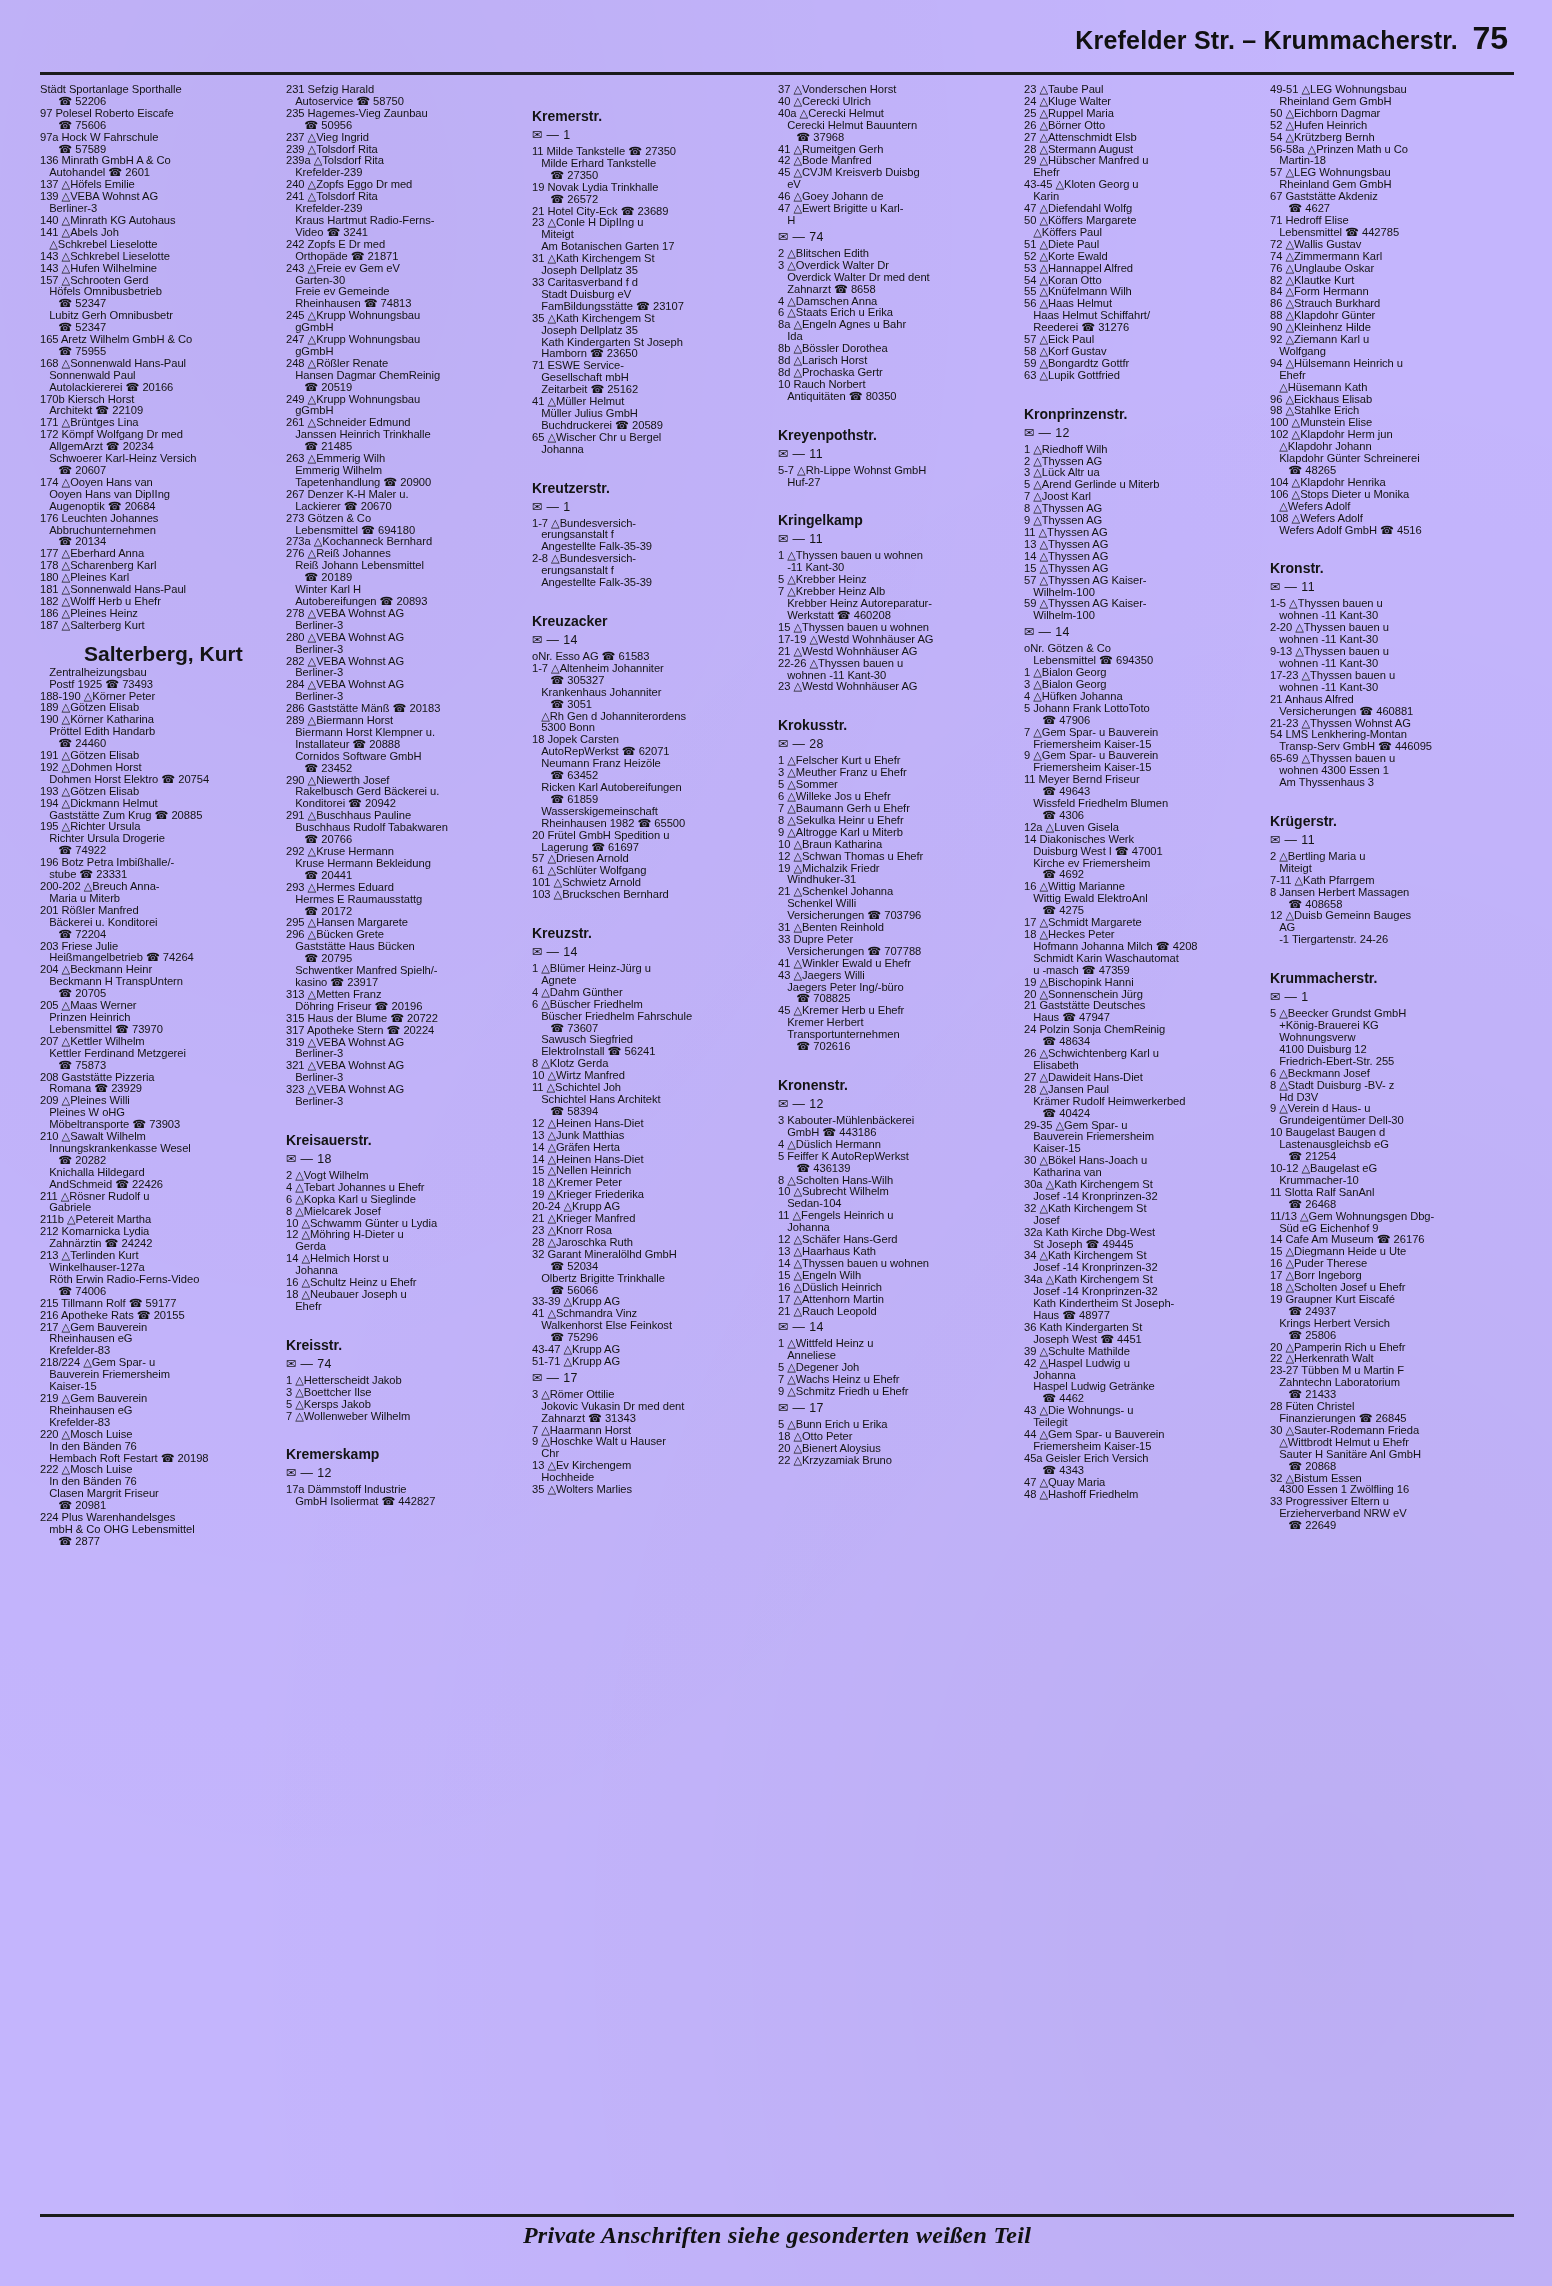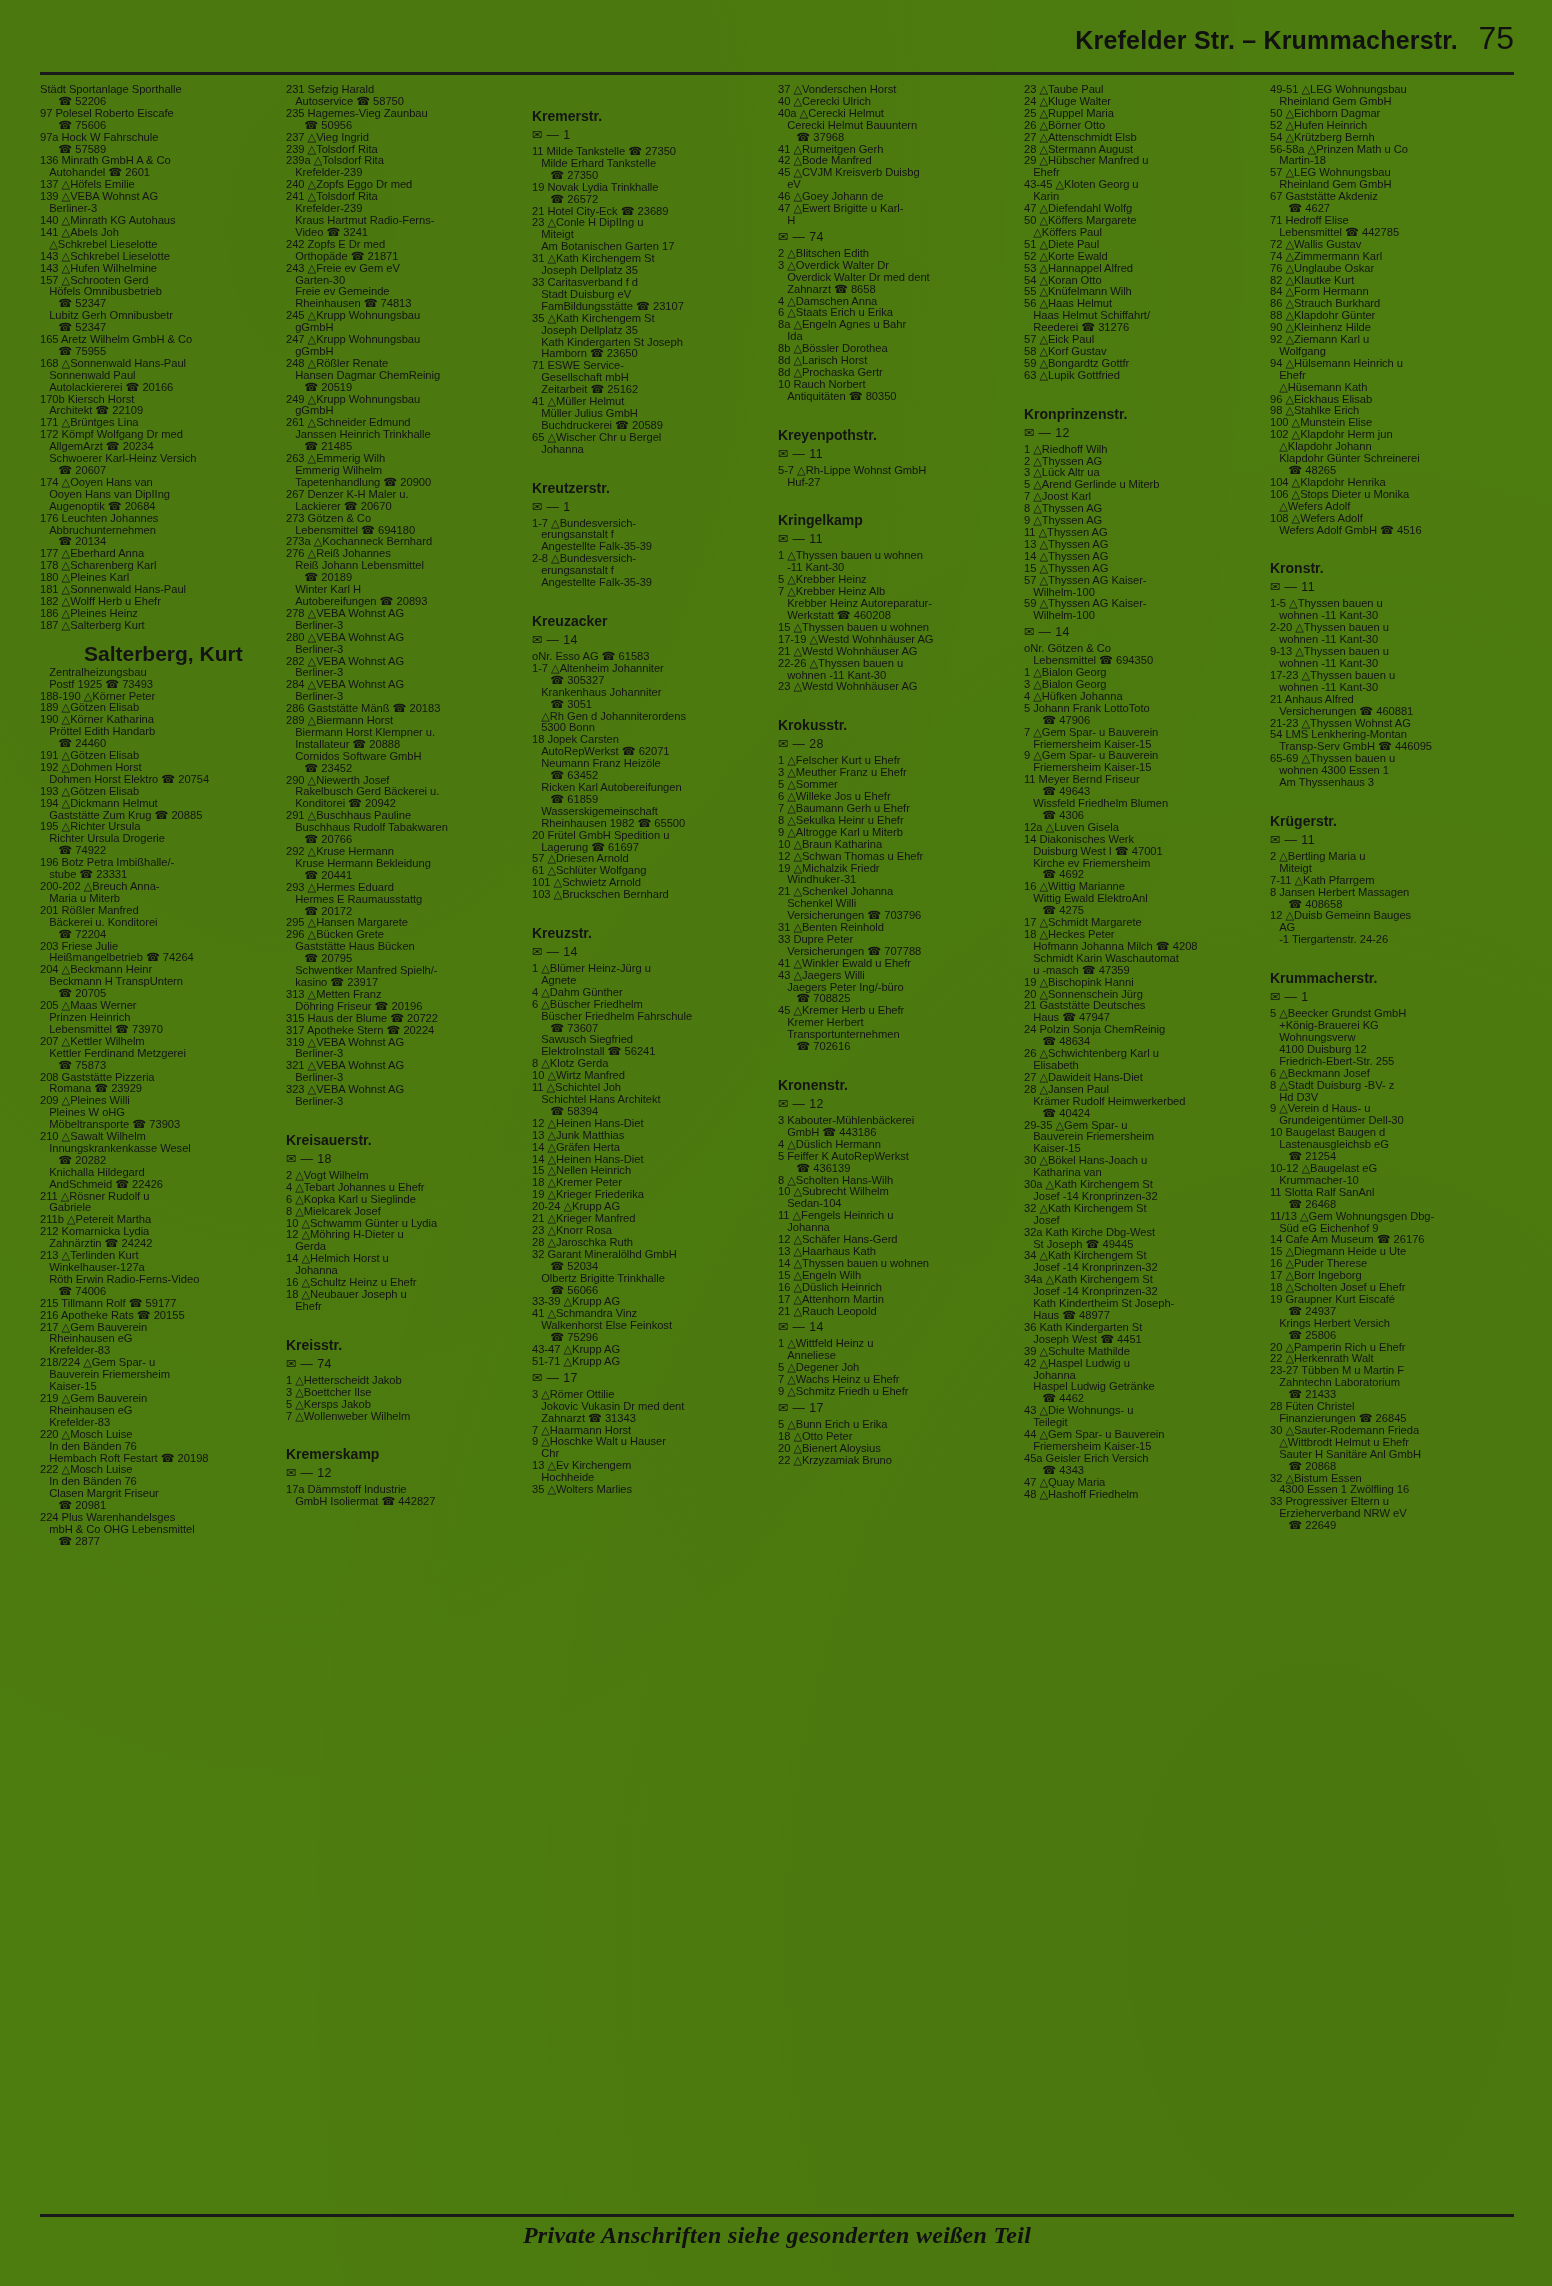--- a/index.html
+++ b/index.html
@@ -1,36 +1,36 @@
 <!DOCTYPE html>
 <html><head>
 <meta charset="utf-8">
 <style>
   html,body{margin:0;padding:0;background:#c8c8c8;}
   body{font-family:"Liberation Sans", sans-serif;}
   .page{
-    position:relative;width:1552px;height:2286px;background:#4d7c0f;
+    position:relative;width:1552px;height:2286px;background:#c4b5fd;
     box-sizing:border-box;overflow:hidden;
   }
   .page:before{
     content:"";position:absolute;inset:0;
     background:
       radial-gradient(ellipse at 20% 10%, rgba(0,0,0,0.035), transparent 60%),
       radial-gradient(ellipse at 85% 85%, rgba(0,0,0,0.04), transparent 60%);
     pointer-events:none;
   }
   .header{
     position:absolute;top:18px;left:40px;right:38px;height:52px;
   }
   .header .title{
     position:absolute;right:56px;top:8px;font-size:25px;font-weight:bold;
     letter-spacing:0.2px;color:#111;
   }
   .header .pageno{
-    position:absolute;right:0px;top:2px;font-size:32px;font-weight:normal;color:#111;
+    position:absolute;right:6px;top:2px;font-size:32px;font-weight:bold;color:#111;
   }
   .rule{
     position:absolute;left:40px;right:38px;top:72px;height:3px;background:#1b1b1b;
   }
   .footer{
     position:absolute;left:40px;right:38px;bottom:28px;height:44px;
   }
   .footer .frule{position:absolute;left:0;right:0;top:0;height:3px;background:#1b1b1b;}
   .footer .ftext{
     position:absolute;left:0;right:0;top:8px;text-align:center;

